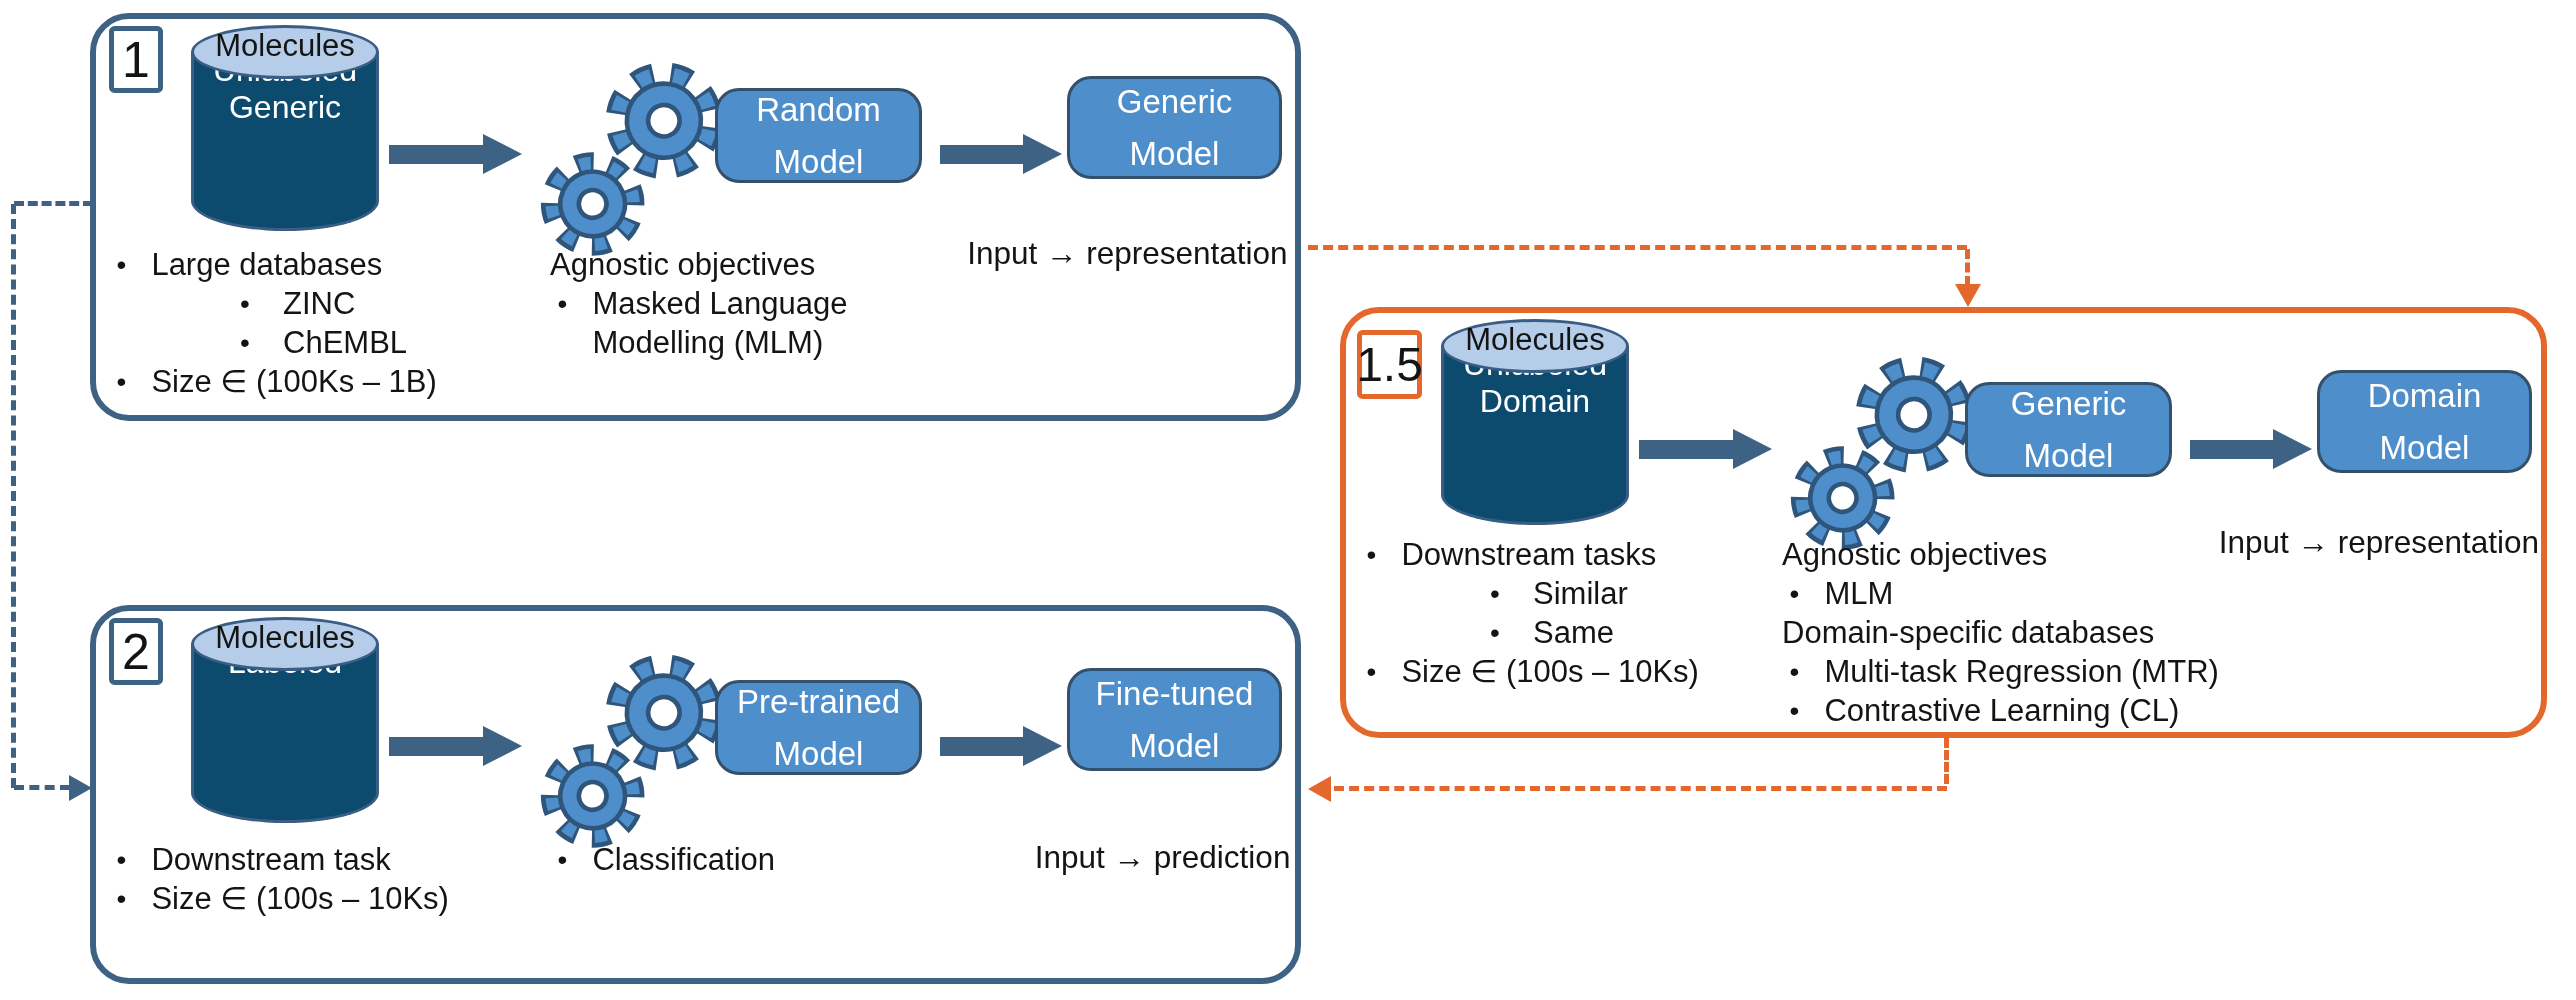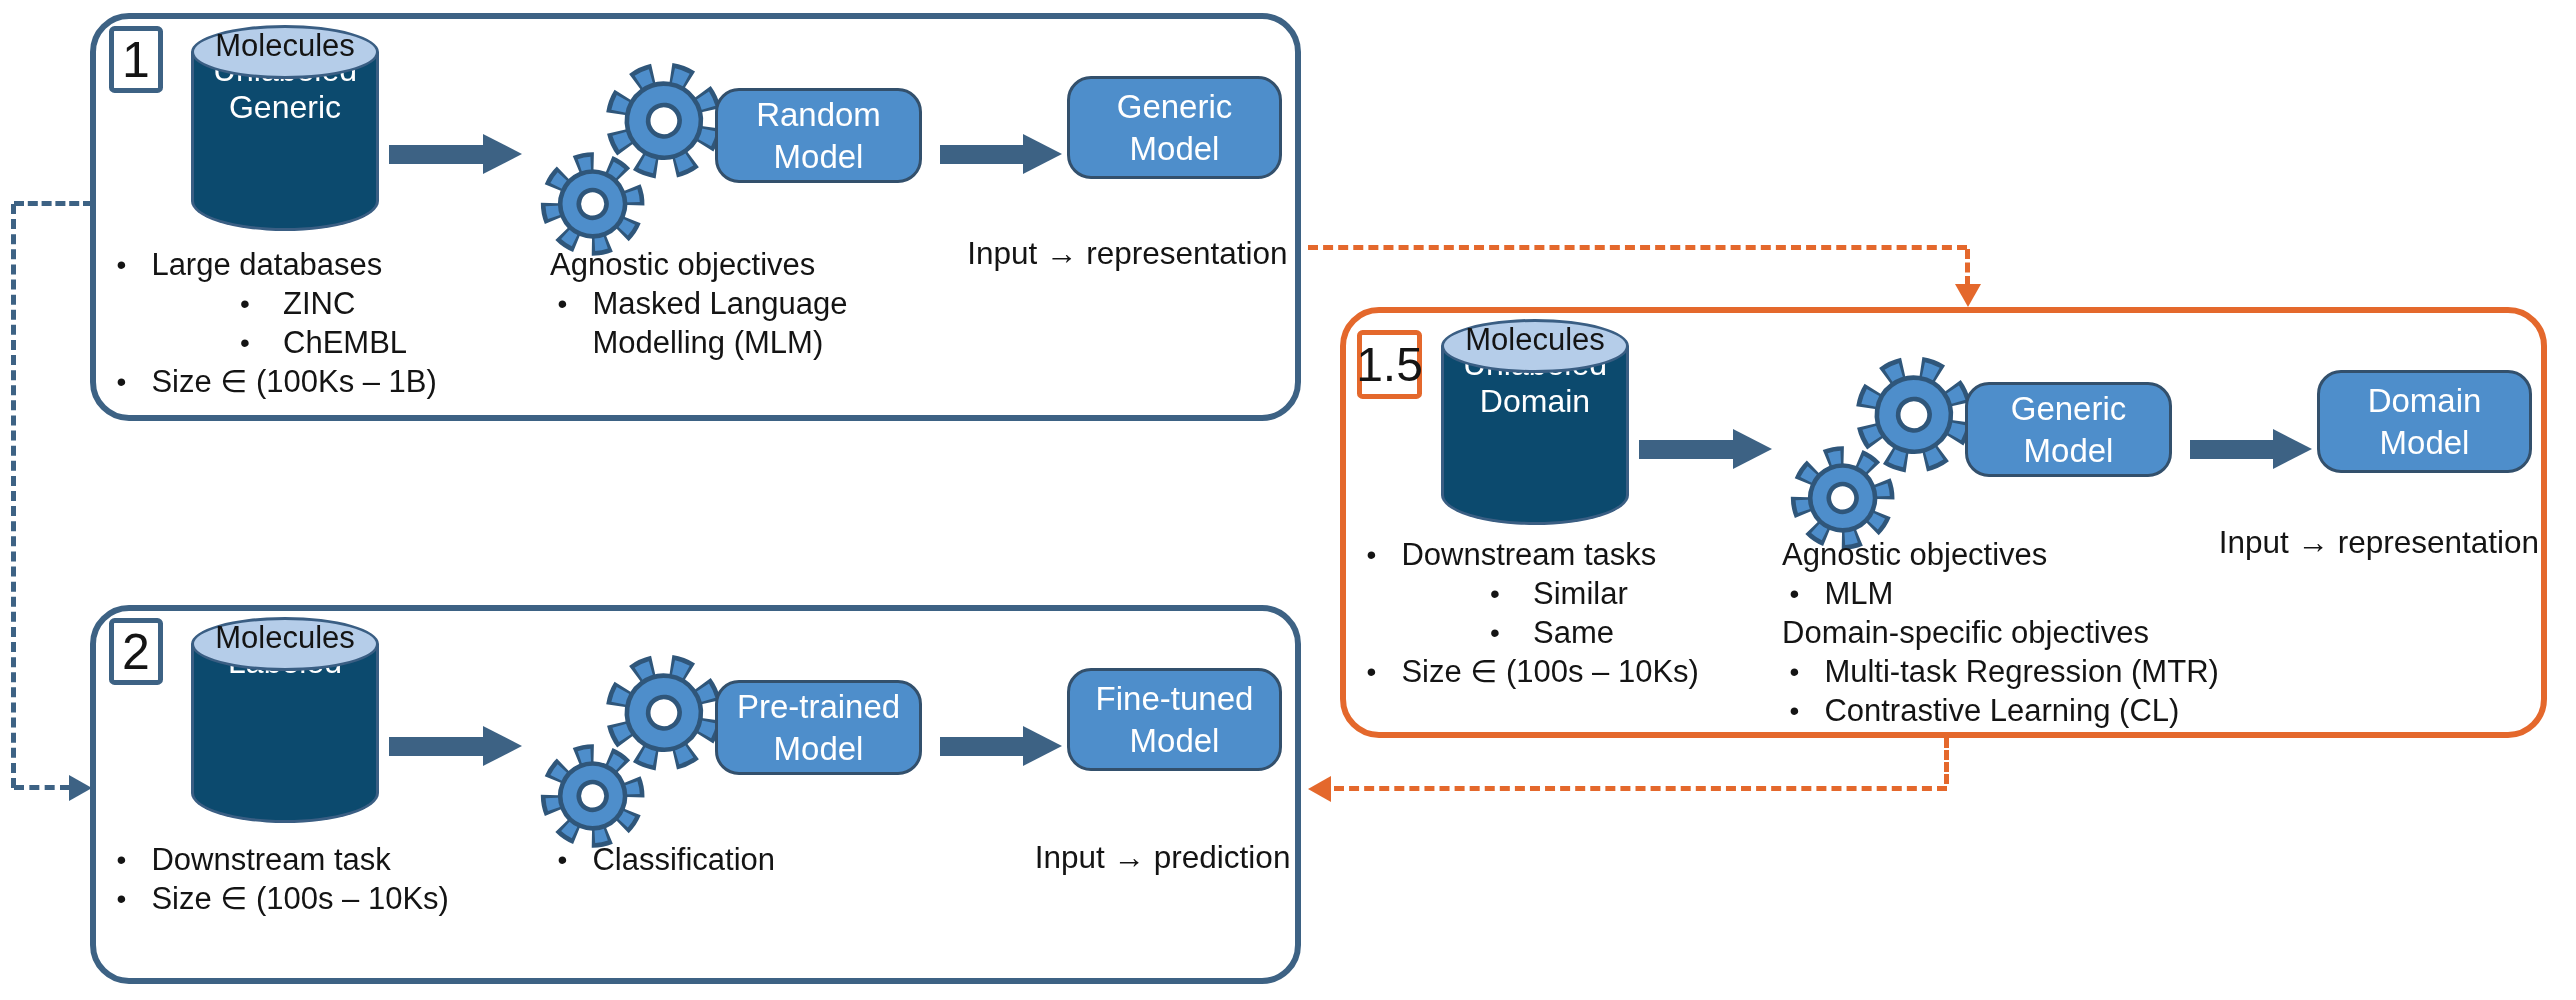--- a/index.html
+++ b/index.html
@@ -37,21 +37,21 @@
   .arrow1 .fa-shaft{width:95px;} .arrow1 .fa-head{left:94px;}
   .arrow2{left:844px;top:115px;width:122px;}
   .arrow2 .fa-shaft{width:85px;} .arrow2 .fa-head{left:83px;}
 
   
   .gears{position:absolute;left:443px;top:20.4px;width:185px;height:218px;}
 
   
   .mbtn{position:absolute;box-sizing:border-box;background:#4E8ECB;border:3.7px solid #33506C;border-radius:24px;
         display:flex;align-items:center;justify-content:center;text-align:center;color:#ffffff;
-        font-size:33px;line-height:42px;white-space:pre-line;}
+        font-size:33px;line-height:52px;white-space:pre-line;}
   .btn-in{left:619px;top:69px;width:207px;height:95px;}
   .btn-out{left:971px;top:57px;width:215px;height:103px;}
 
   
   .notes{position:absolute;font-size:31px;}
   .nrow{display:flex;line-height:39px;align-items:flex-start;}
   .nrow.l1::before{content:"\2022";flex:none;width:35px;padding-left:7.4px;font-size:28px;}
   .nrow.l2{padding-left:131px;}
   .nrow.l2::before{content:"\2022";flex:none;width:43px;font-size:28px;}
   .ntext{white-space:pre-line;}
@@ -210,21 +210,21 @@
     </div>
 
     <div class="notes" style="left:436px;top:222px;">
       <div class="nrow l0">
           <span class="ntext">Agnostic objectives</span>
         </div>
       <div class="nrow l1">
           <span class="ntext">MLM</span>
         </div>
       <div class="nrow l0">
-          <span class="ntext">Domain-specific objectives</span>
+          <span class="ntext">Domain-specific databases</span>
         </div>
       <div class="nrow l1">
           <span class="ntext">Multi-task Regression (MTR)</span>
         </div>
       <div class="nrow l1">
           <span class="ntext">Contrastive Learning (CL)</span>
         </div>
     </div>
 
     <div class="io" style="right:1.9px;top:212px;">Input → representation</div>

